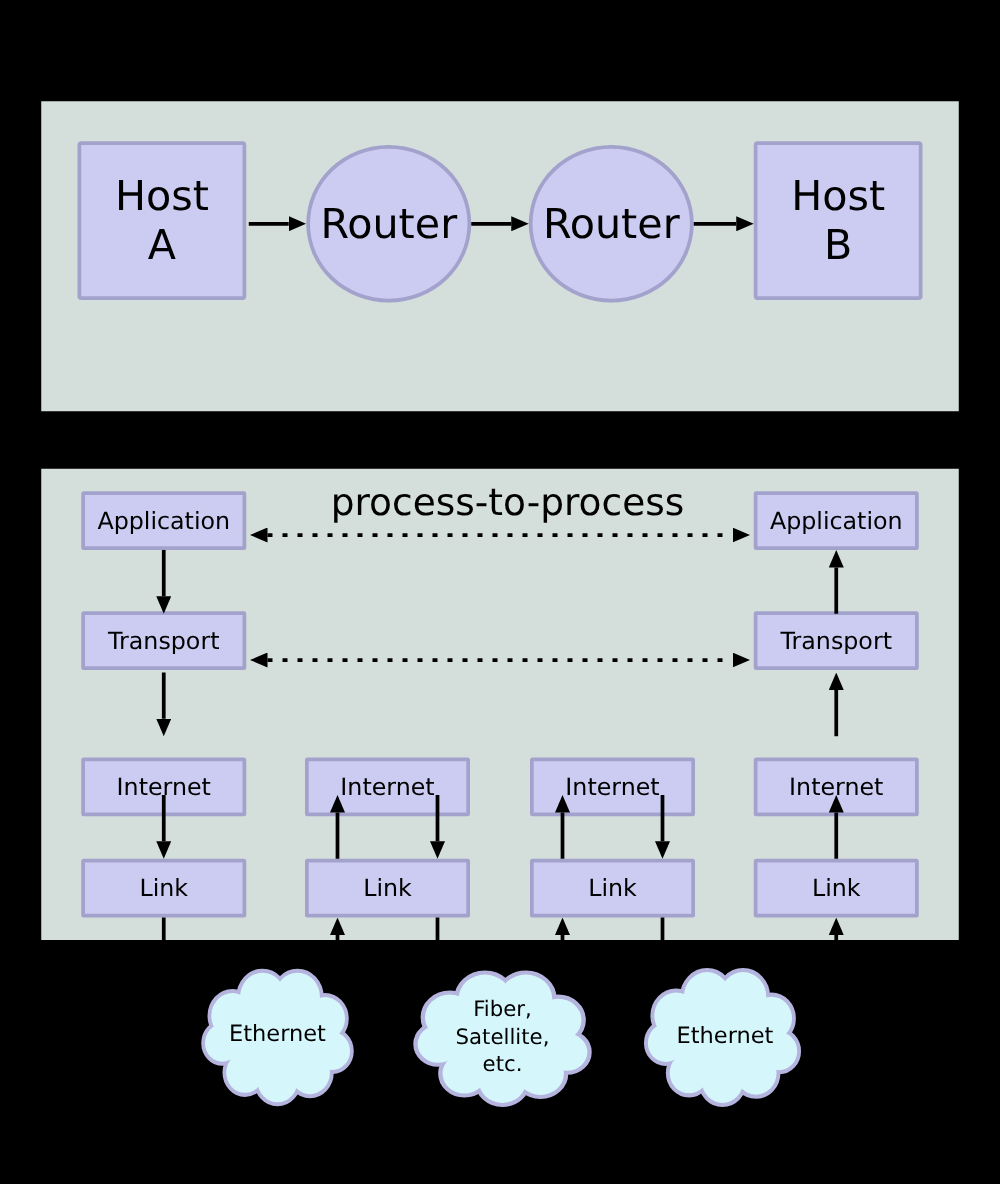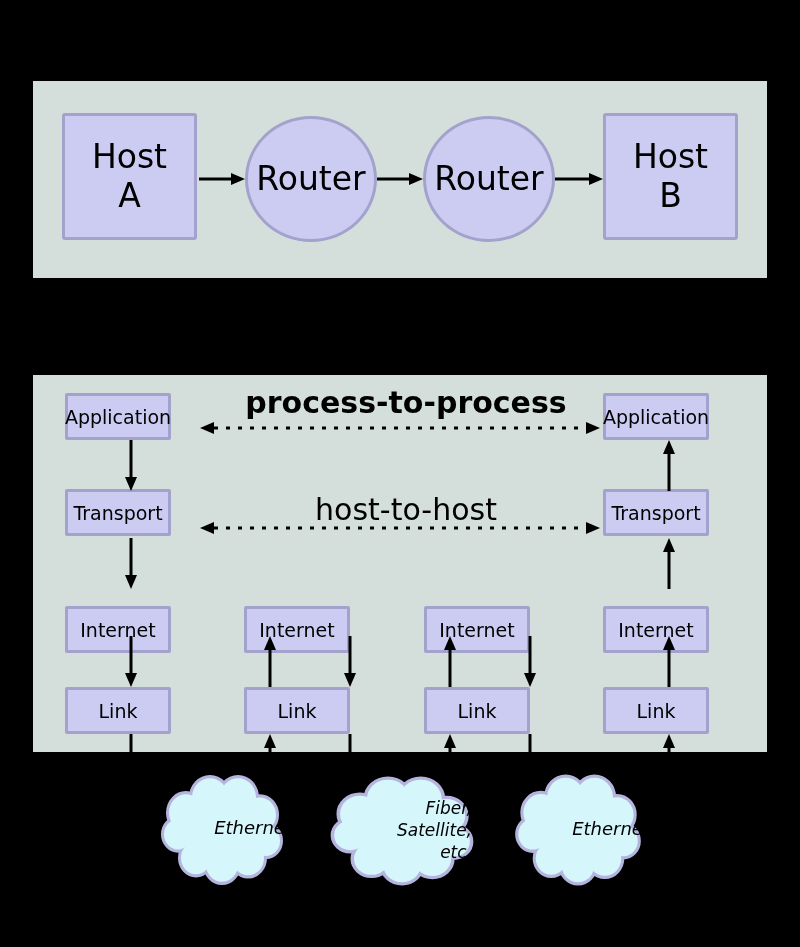--- a/index.html
+++ b/index.html
@@ -13,55 +13,55 @@
     --text:#000000;
   }
   html,body{margin:0;padding:0;background:var(--background);}
   .stage{
     position:relative;width:800px;height:947px;overflow:hidden;
     background:var(--background);
     font-family:"DejaVu Sans","Liberation Sans",sans-serif;
     color:var(--text);
   }
   .panel{position:absolute;background:var(--panel);}
-  .top-panel{left:33px;top:81px;width:734px;height:197px;}
+  .top-panel{left:33px;top:81px;width:734px;height:248px;}
   .stack-panel{left:33px;top:375px;width:734px;height:377px;}
 
   .node{
     position:absolute;display:flex;align-items:center;justify-content:center;
     background:var(--node-fill);border:3px solid var(--node-border);
     box-sizing:border-box;text-align:center;white-space:pre-line;
   }
   .big-node{font-size:33px;line-height:1.18;}
   .host-a{left:29px;top:32px;width:135px;height:127px;border-radius:3px;}
   .host-b{left:570px;top:32px;width:135px;height:127px;border-radius:3px;}
   .ellipse{border-radius:50%;}
   .router-1{left:212px;top:35px;width:132px;height:126px;}
   .router-2{left:390px;top:35px;width:132px;height:126px;}
 
-  .layer-box{width:106px;height:47px;font-size:19px;border-radius:2px;text-align:right;}
+  .layer-box{width:132px;height:47px;font-size:19px;border-radius:2px;text-align:right;}
   .col1{left:32px}.col2{left:211px}.col3{left:391px}.col4{left:570px}
   .row-app{top:18px}.row-trans{top:114px}.row-int{top:231px}.row-link{top:312px}
 
   .relation-label{
     position:absolute;left:167px;width:412px;text-align:center;
     font-size:30px;line-height:1;white-space:nowrap;
   }
-  .process-label{top:13px;font-weight:bold;}
+  .process-label{top:13px;}
   .host-label{top:120px;}
 
   .overlay{position:absolute;left:0;top:0;width:800px;height:947px;pointer-events:none;}
   .arrow-line{stroke:var(--arrow);stroke-width:3;fill:none;}
   .dashed{stroke-dasharray:4 8;}
   .cloud-stroke{fill:var(--cloud-fill);stroke:var(--cloud-border);stroke-width:6;}
   .cloud-fill-pass{fill:var(--cloud-fill);stroke:none;}
 
   .cloud-label{
-    position:absolute;width:140px;text-align:right;white-space:pre-line;
-    font-size:18px;line-height:22px;font-style:italic;
+    position:absolute;width:140px;text-align:center;white-space:pre-line;
+    font-size:18px;line-height:22px;
   }
   .cloud-label-1{left:152px;top:817px;}
   .cloud-label-2{left:332px;top:797px;font-size:17px;}
   .cloud-label-3{left:510px;top:818px;}
 </style>
 </head>
 <body>
 
 <div class="stage">
 
@@ -69,21 +69,20 @@
     <div class="node big-node host-a">Host
 A</div>
     <div class="node big-node ellipse router-1">Router</div>
     <div class="node big-node ellipse router-2">Router</div>
     <div class="node big-node host-b">Host
 B</div>
   </div>
 
   <div class="panel stack-panel">
     <div class="relation-label process-label">process-to-process</div>
-    <div class="relation-label host-label">host-to-host</div>
 
     <div class="node layer-box col1 row-app">Application</div>
     <div class="node layer-box col1 row-trans">Transport</div>
     <div class="node layer-box col1 row-int">Internet</div>
     <div class="node layer-box col1 row-link">Link</div>
 
     <div class="node layer-box col2 row-int">Internet</div>
     <div class="node layer-box col2 row-link">Link</div>
 
     <div class="node layer-box col3 row-int">Internet</div>

